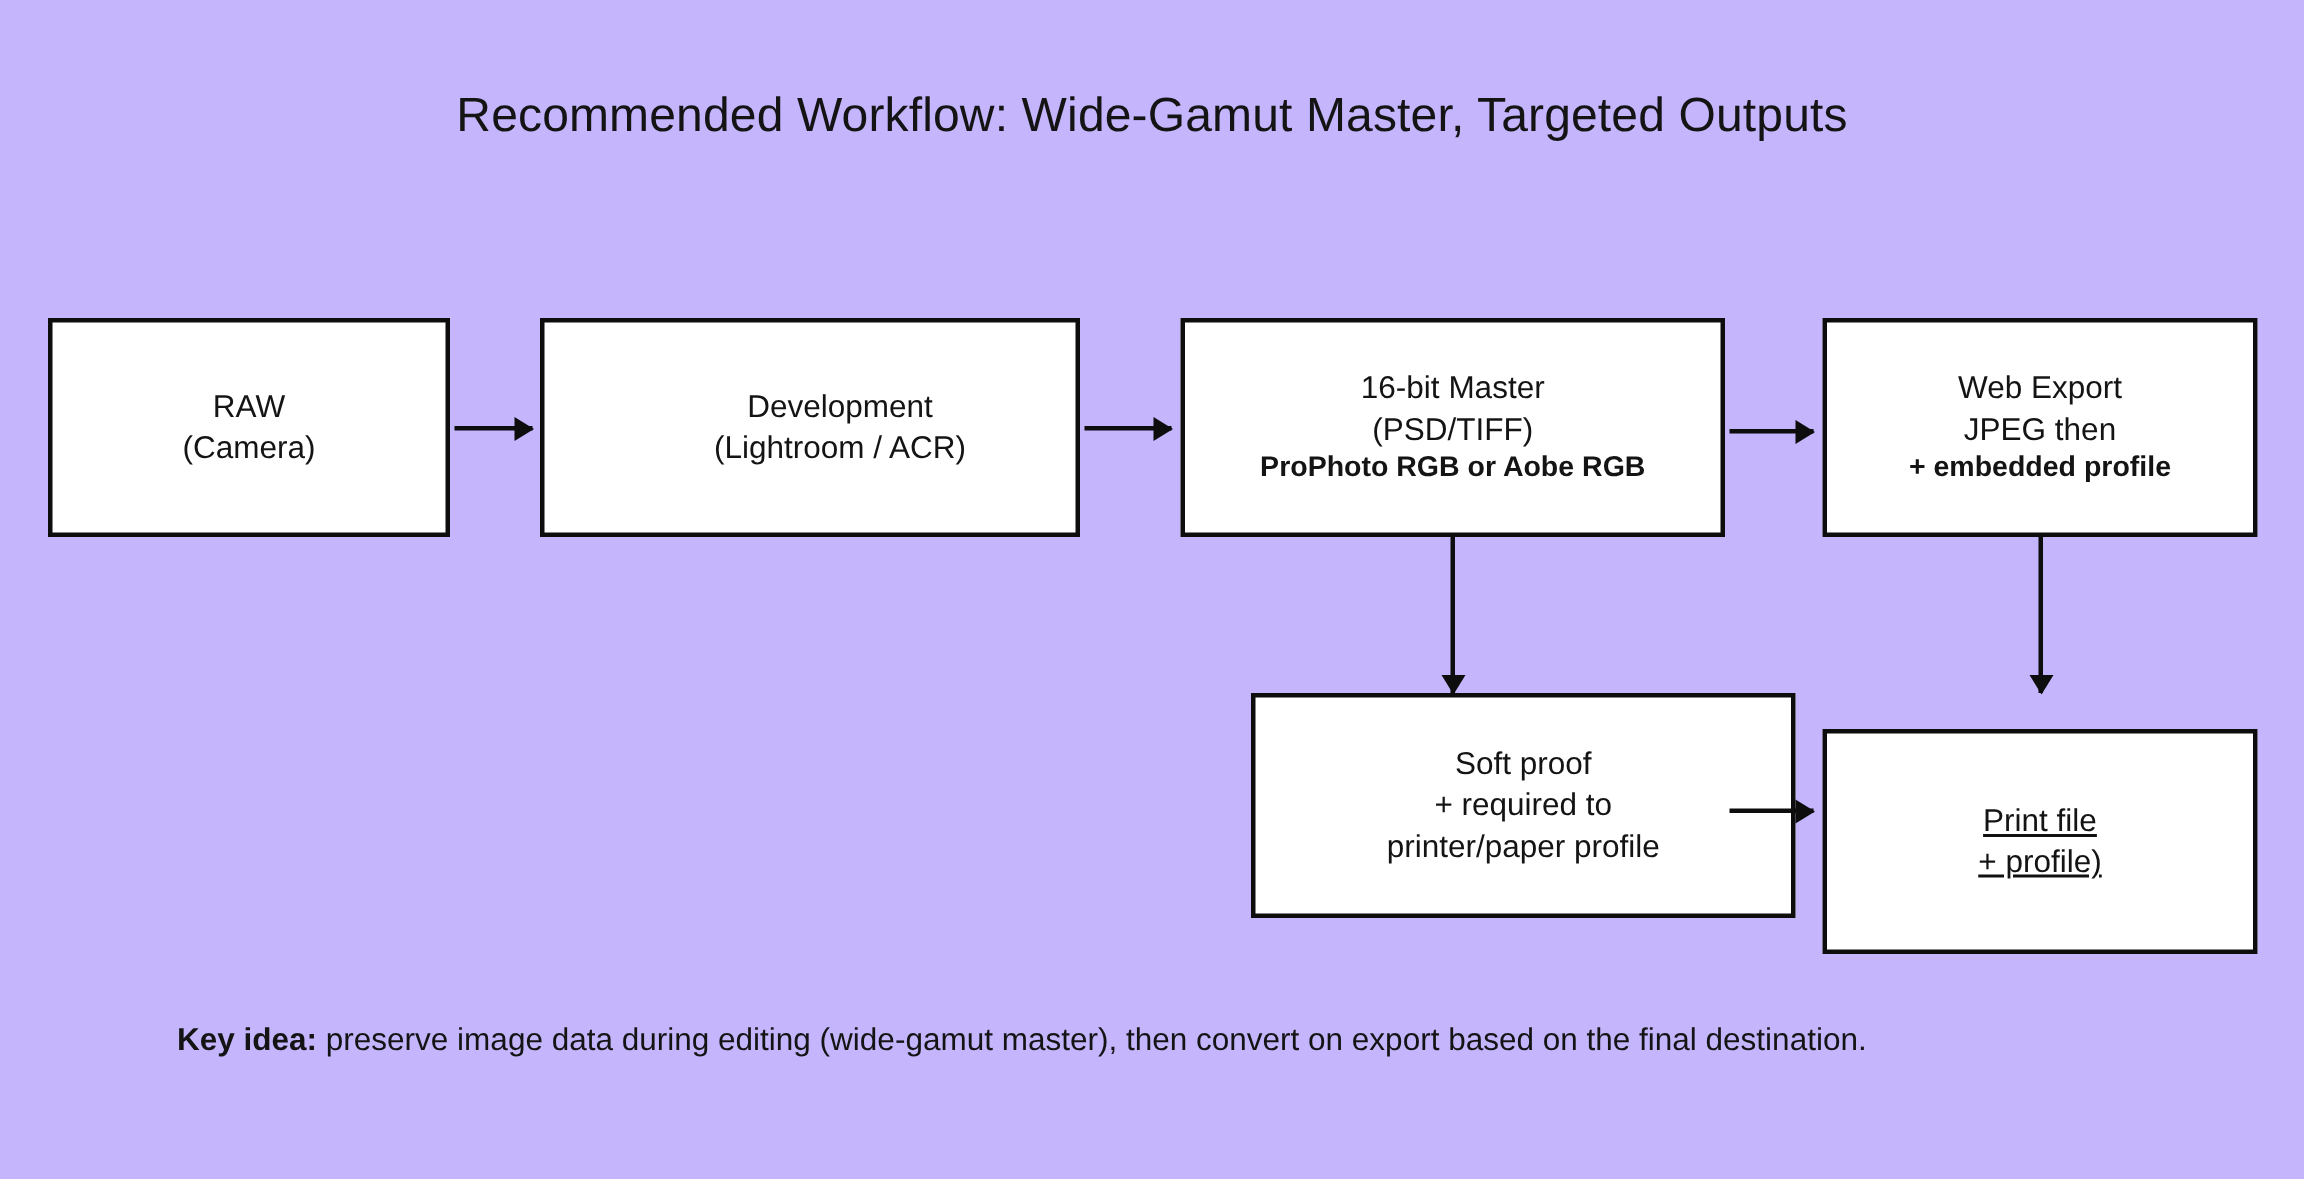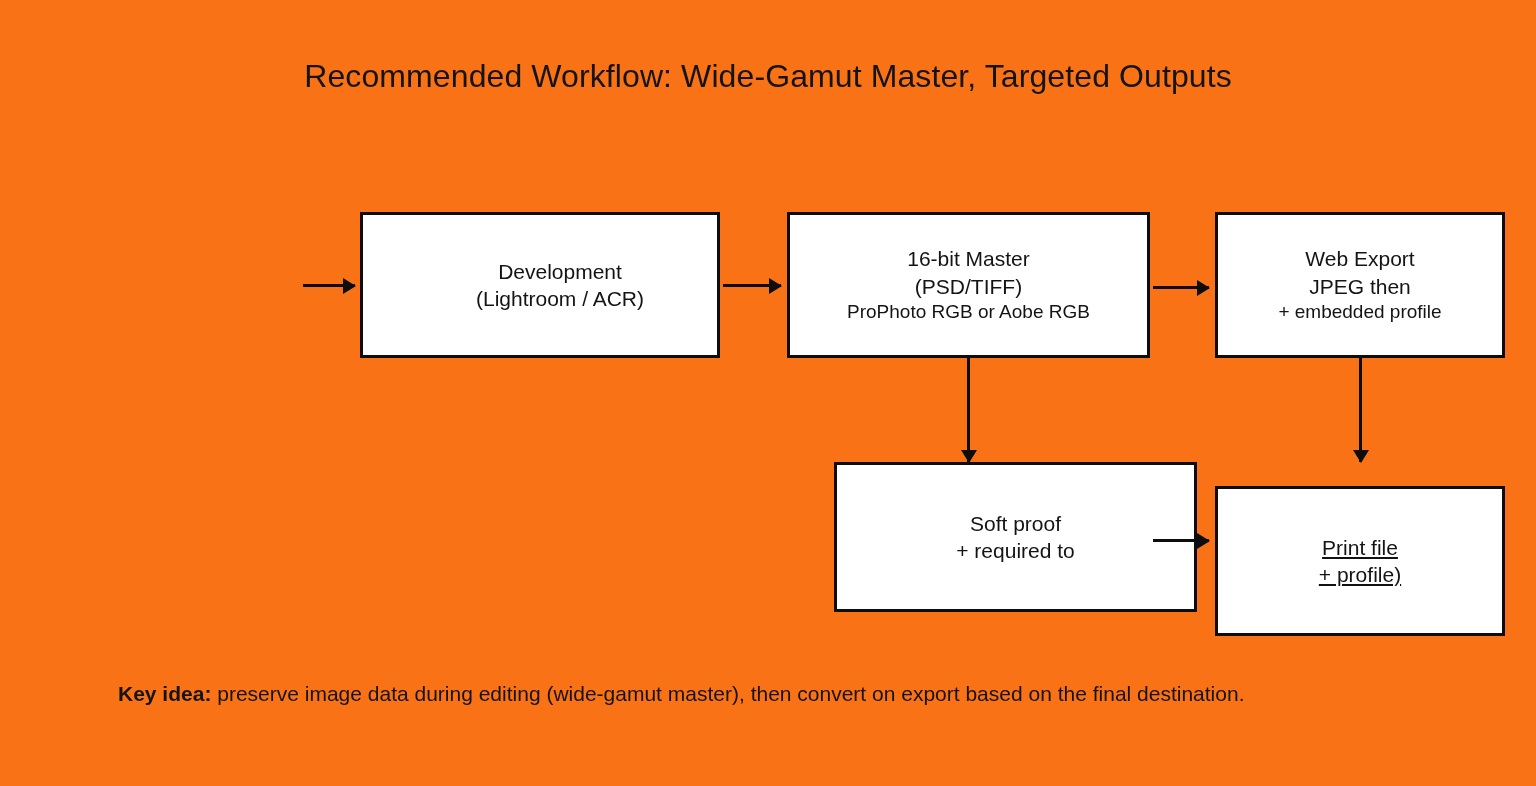--- a/index.html
+++ b/index.html
@@ -10,21 +10,21 @@
   body {
     font-family: "Liberation Sans", sans-serif;
     color: #111111;
     -webkit-font-smoothing: antialiased;
   }
   #page {
     position: relative;
     width: 1536px;
     height: 786px;
     overflow: hidden;
-    background: #f97316;
+    background: #c4b5fd;
   }
 
   
   .title {
     position: absolute;
     left: 0;
     top: 58px;
     width: 1536px;
     text-align: center;
     font-size: 32px;
@@ -48,20 +48,21 @@
     line-height: 1.30;
   }
   .node .line {
     display: block;
     font-size: 21px;
     color: #141414;
     white-space: nowrap;
   }
   .node .line.small {
     font-size: 19px;
+    font-weight: bold;
   }
 
   
   #node-raw        { left: 32px;   top: 212px; width: 268px; height: 146px; }
   #node-dev        { left: 360px;  top: 212px; width: 360px; height: 146px; padding-left: 40px; }
   #node-master     { left: 787px;  top: 212px; width: 363px; height: 146px; text-align: center; }
   #node-web        { left: 1215px; top: 212px; width: 290px; height: 146px; }
   #node-softproof  { left: 834px;  top: 462px; width: 363px; height: 150px; }
   #node-print      { left: 1215px; top: 486px; width: 290px; height: 150px; text-decoration: underline; }
 
@@ -120,20 +121,24 @@
     font-weight: 700;
   }
 </style>
 </head>
 <body>
 
 <div id="page">
 
   <div class="title">Recommended Workflow: Wide-Gamut Master, Targeted Outputs</div>
 
+  <div class="node" id="node-raw">
+    <span class="line">RAW</span>
+    <span class="line">(Camera)</span>
+  </div>
 
   <div class="node" id="node-dev">
     <span class="line">Development</span>
     <span class="line">(Lightroom / ACR)</span>
   </div>
 
   <div class="node" id="node-master">
     <span class="line">16-bit Master</span>
     <span class="line">(PSD/TIFF)</span>
     <span class="line small">ProPhoto RGB or Aobe RGB</span>
@@ -141,20 +146,21 @@
 
   <div class="node" id="node-web">
     <span class="line">Web Export</span>
     <span class="line">JPEG then</span>
     <span class="line small">+ embedded profile</span>
   </div>
 
   <div class="node" id="node-softproof">
     <span class="line">Soft proof</span>
     <span class="line">+ required to</span>
+    <span class="line">printer/paper profile</span>
   </div>
 
   <div class="node" id="node-print">
     <span class="line">Print file</span>
     <span class="line">+ profile)</span>
   </div>
 
   <div class="conn-h" id="arrow-raw-dev">
     <span class="head"></span>
   </div>

